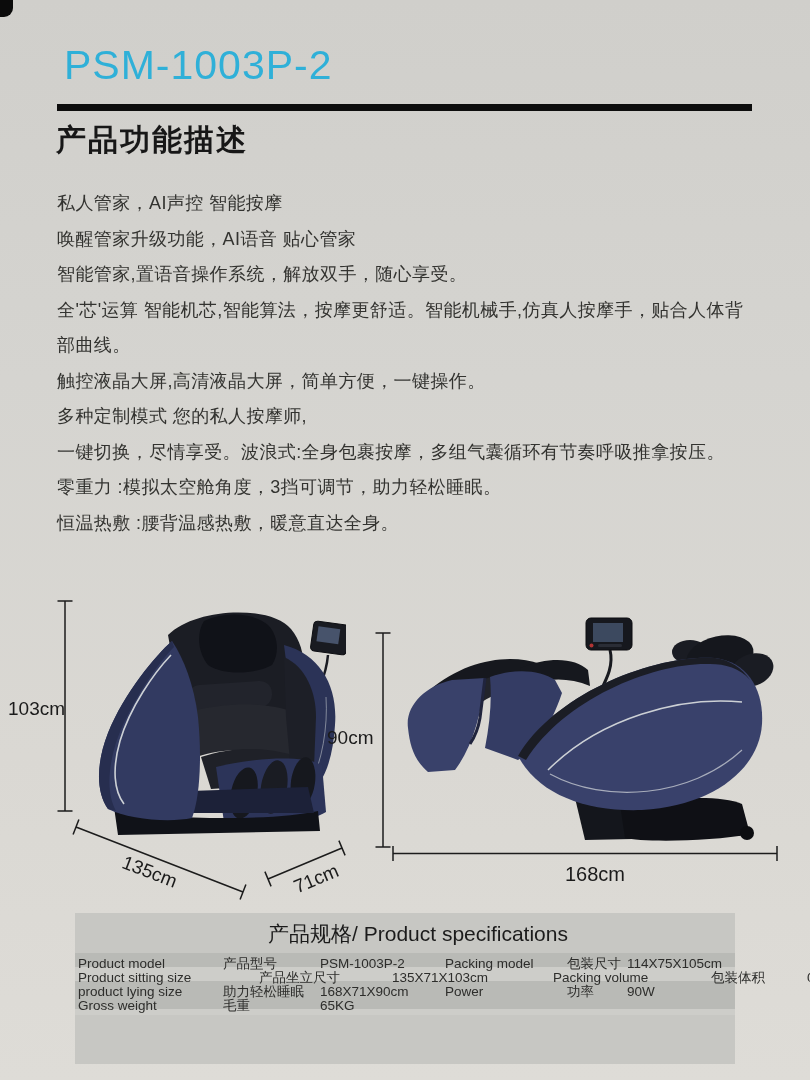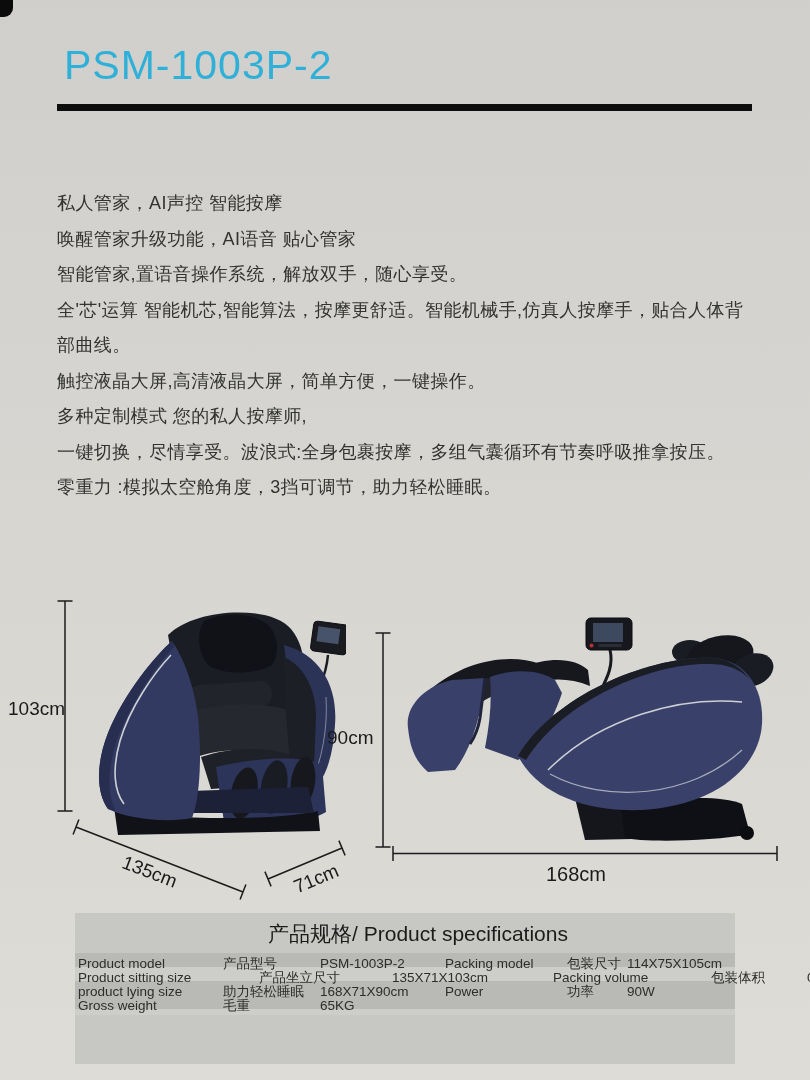--- a/index.html
+++ b/index.html
@@ -33,30 +33,32 @@
 </style>
 </head>
 <body>
 
 <div class="page">
 
   <div class="corner-blob"></div>
 
   <div class="page-title">PSM-1003P-2</div>
   <div class="rule"></div>
+  <div class="section-heading">产品功能描述</div>
 
   <div class="desc">
     <div class="line">私人管家，AI声控 智能按摩</div>
     <div class="line">唤醒管家升级功能，AI语音 贴心管家</div>
     <div class="line">智能管家,置语音操作系统，解放双手，随心享受。</div>
     <div class="line">全'芯'运算 智能机芯,智能算法，按摩更舒适。智能机械手,仿真人按摩手，贴合人体背部曲线。</div>
     <div class="line">触控液晶大屏,高清液晶大屏，简单方便，一键操作。</div>
     <div class="line">多种定制模式 您的私人按摩师,</div>
     <div class="line">一键切换，尽情享受。波浪式:全身包裹按摩，多组气囊循环有节奏呼吸推拿按压。</div>
     <div class="line">零重力 :模拟太空舱角度，3挡可调节，助力轻松睡眠。</div>
+    <div class="line">恒温热敷 :腰背温感热敷，暖意直达全身。</div>
   </div>
 
   <svg class="chair" style="left:76px;top:597px;" width="270" height="248" viewBox="0 0 270 248">
 
     <path d="M252,58 C250,80 240,100 230,118" stroke="#1a1c22" stroke-width="2.5" fill="none"></path>
     <g transform="rotate(8 254 41)">
       <rect x="236" y="26" width="36" height="30" rx="4" fill="#191b21" stroke="#0e0f13"></rect>
       <rect x="241" y="31" width="22" height="15" fill="#47536b"></rect>
     </g>
 
@@ -126,21 +128,21 @@
       <path d="M393,853.5 H777 M393,846 V861 M777,846 V861"></path>
       <path d="M76,827 L243,892 M78.9,819.5 L73.1,834.5 M245.9,884.5 L240.1,899.5"></path>
       <path d="M268,879 L342,848 M264.9,871.6 L271.1,886.4 M338.9,840.6 L345.1,855.4"></path>
     </g>
   </svg>
 
   <div class="dim-label" style="left:8px;top:698px;">103cm</div>
   <div class="dim-label rot135" style="left:121px;top:861px;">135cm</div>
   <div class="dim-label rot71" style="left:293px;top:868px;">71cm</div>
   <div class="dim-label" style="left:327px;top:727px;">90cm</div>
-  <div class="dim-label dim-168" style="left:546px;top:863px;">168cm</div>
+  <div class="dim-label dim-168" style="left:565px;top:863px;">168cm</div>
 
   <div class="spec">
     <div class="spec-title">产品规格/ Product specifications</div>
     <div class="spec-rows">
       <div class="spec-row odd">
         <span>Product model</span>
         <span>产品型号</span>
         <span>PSM-1003P-2</span>
         <span>Packing model</span>
         <span>包装尺寸</span>

